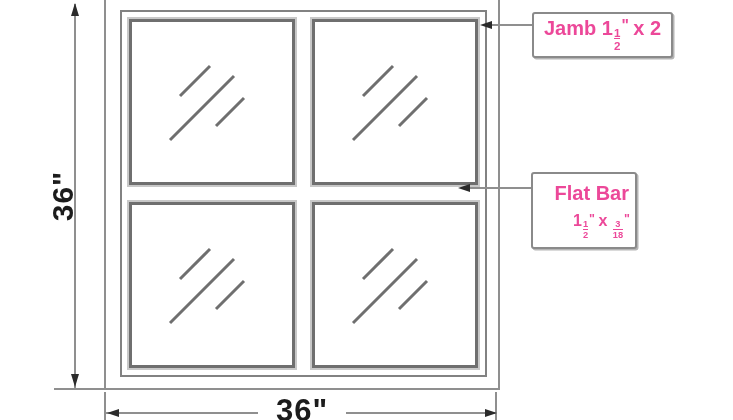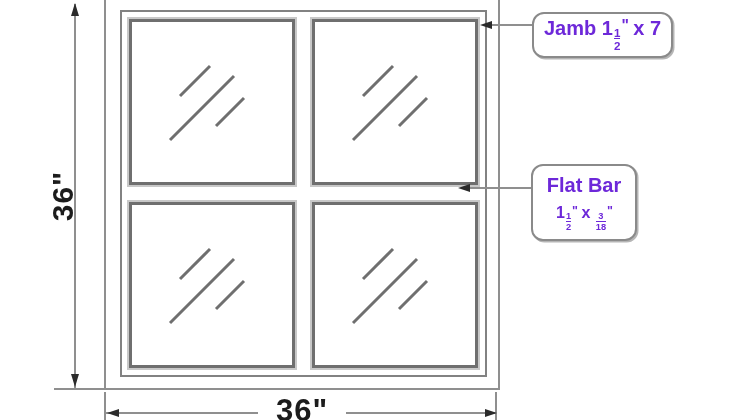--- a/index.html
+++ b/index.html
@@ -39,27 +39,27 @@
     left:30px;top:166px;width:66px;height:60px;
     display:flex;align-items:center;justify-content:center;
     transform:rotate(-90deg);
   }
   .dim-label.horiz{
     left:258px;top:393px;width:88px;text-align:center;font-size:31px;
     background:#fff;padding:0 2px;box-sizing:border-box;
   }
   
   .callout-box{
-    position:absolute;background:#fff;border:2px solid #8a8a8a;border-radius:12px;
+    position:absolute;background:#fff;border:2px solid #8a8a8a;border-radius:3px;
     box-shadow:1.5px 1.5px 0 rgba(120,120,120,.55);
-    font-weight:bold;color:#6d28d9;white-space:nowrap;z-index:6;
+    font-weight:bold;color:#ec4899;white-space:nowrap;z-index:6;
     box-sizing:border-box;
   }
   .callout-jamb{left:532px;top:12px;padding:3px 10px 4px;font-size:20px;}
-  .callout-flatbar{left:531px;top:164px;width:106px;padding:4px 6px 6px;text-align:center;}
+  .callout-flatbar{left:531px;top:172px;width:106px;padding:4px 6px 6px;text-align:right;}
   .callout-flatbar .line1{font-size:20px;line-height:1.5;}
   .callout-flatbar .line2{font-size:16px;line-height:1.6;}
   .frac{
     display:inline-flex;flex-direction:column;align-items:center;
     font-size:0.58em;line-height:1;vertical-align:-0.12em;margin:0 1px;
   }
   .frac .den{border-top:1.5px solid currentColor;padding-top:1px;}
   .unit{font-size:0.78em;vertical-align:0.28em;letter-spacing:-1px;}
 </style>
 </head>
@@ -125,21 +125,21 @@
     <div class="dim-label horiz">36"</div>
   </div>
 
   <div>
     <div class="dline" style="left:489px;top:24px;width:44px;height:2px;"></div>
     <div class="arr arr-left" style="left:480px;top:21px;"></div>
     <div class="callout-box callout-jamb">
       <span>Jamb 1</span><span class="frac">
           <span class="num">1</span>
           <span class="den">2</span>
-        </span><span class="unit">"</span><span> x 7</span>
+        </span><span class="unit">"</span><span> x 2</span>
     </div>
   </div>
 
   <div>
     <div class="dline" style="left:467px;top:187px;width:65px;height:2px;"></div>
     <div class="arr arr-left" style="left:458px;top:184px;"></div>
     <div class="callout-box callout-flatbar">
       <div class="line1">Flat Bar</div>
       <div class="line2">
         <span>1</span><span class="frac">

